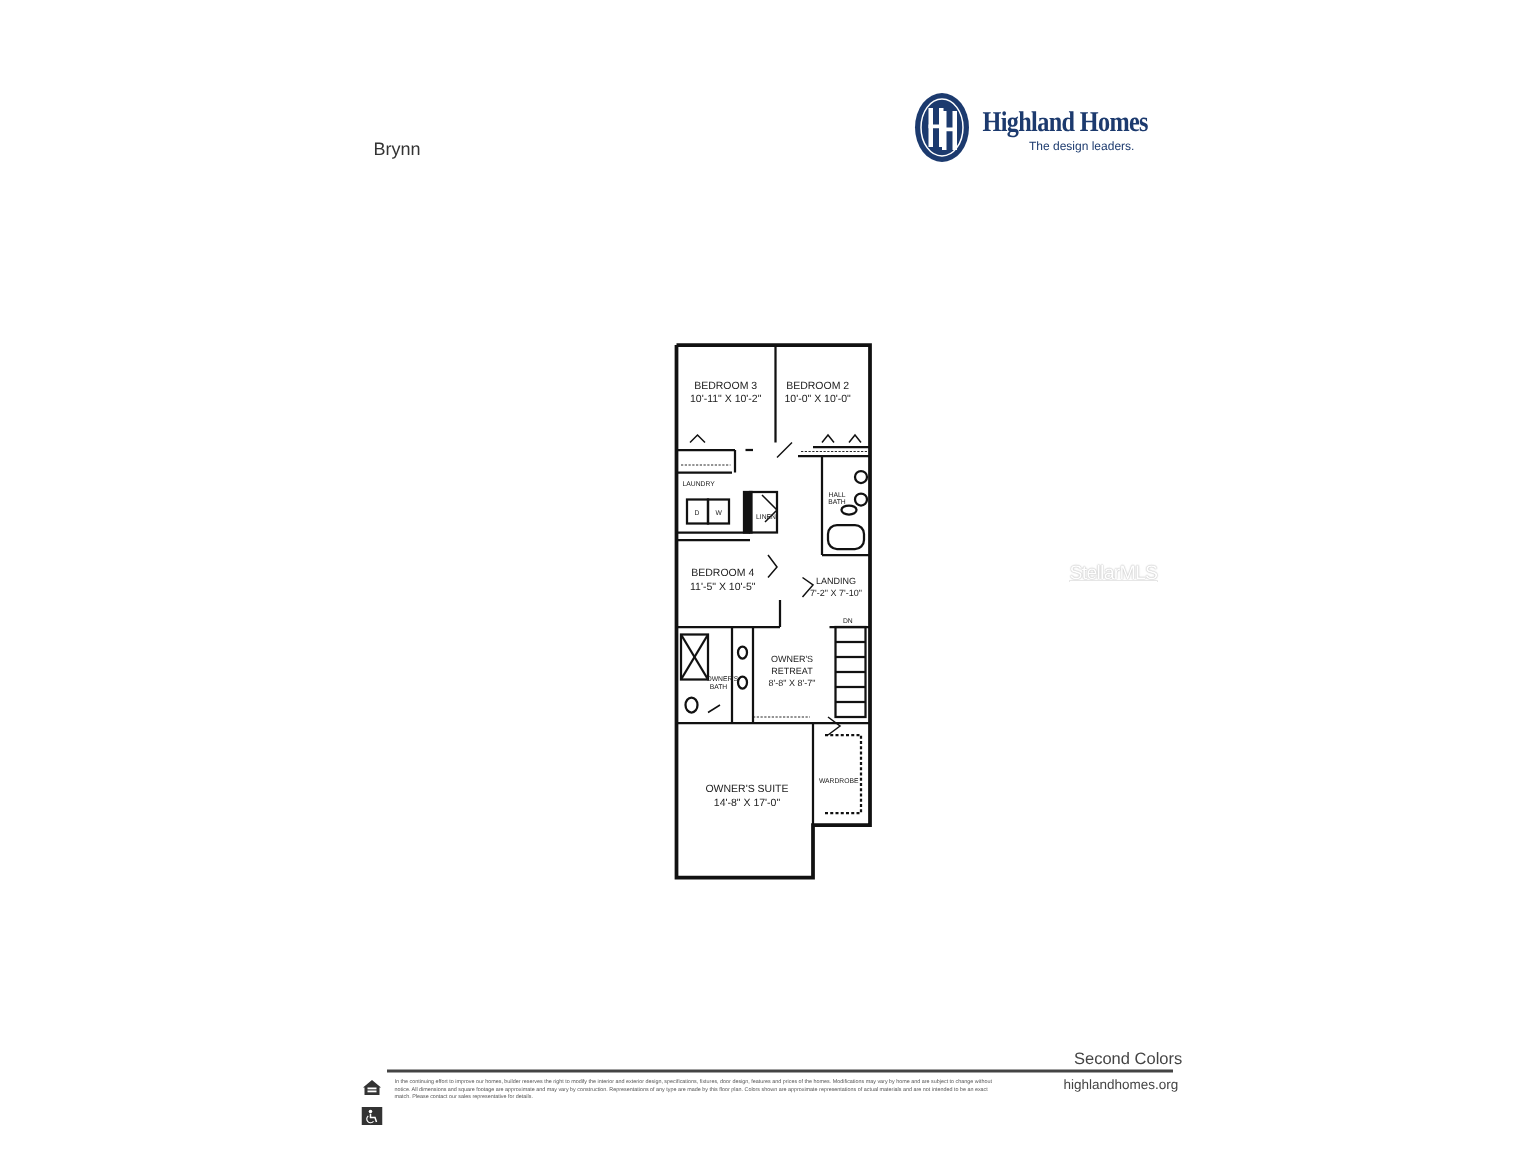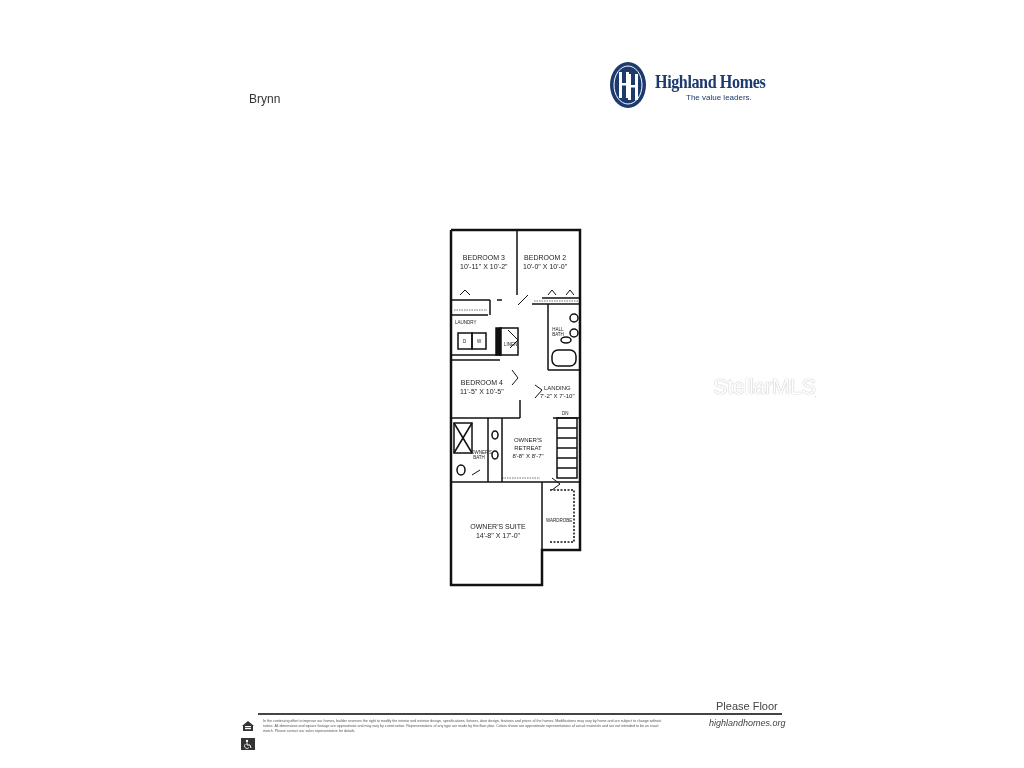--- a/index.html
+++ b/index.html
@@ -2,27 +2,27 @@
 <html><head>
 <meta charset="utf-8">
 <style>
   html, body { margin:0; padding:0; background:#ffffff; }
   body { width:1024px; height:768px; position:relative; overflow:hidden; font-family:"Liberation Sans", sans-serif; color:#222; }
   .abs { position:absolute; }
   .plan-title { left:249px; top:92px; font-size:12px; color:#333; }
   .logo { left:608px; top:60px; width:150px; height:50px; }
   .logo-text { position:absolute; left:47px; top:12px; font-family:"Liberation Serif", serif; font-weight:bold; font-size:19px; color:#1c3a6e; letter-spacing:-0.5px; line-height:1; transform:scaleX(0.85); transform-origin:left top; white-space:nowrap; }
   .logo-tag { position:absolute; left:78px; top:33px; font-size:8px; color:#1c3a6e; white-space:nowrap; }
-  .watermark { left:713px; top:374px; font-size:22px; color:#ffffff; text-shadow:0 0 1px #bbb, 0 0 1px #bbb; letter-spacing:-0.5px;text-decoration:underline; }
+  .watermark { left:713px; top:374px; font-size:13px; color:#ffffff; text-shadow:0 0 1px #bbb, 0 0 1px #bbb; letter-spacing:-0.5px;text-decoration:underline; }
   .plan { left:440px; top:220px; width:160px; height:380px; }
   .room-label { position:absolute; font-size:7px; text-align:center; color:#222; line-height:9px; white-space:nowrap; }
   .small-label { position:absolute; font-size:4.5px; color:#222; line-height:5px; white-space:nowrap; text-align:center; }
   .floor-label { left:716px; top:700px; font-size:11px; color:#444; }
   .rule { left:258px; top:713px; width:524px; height:2px; background:#444; }
-  .site { left:709px; top:718px; font-size:9px; color:#444;font-style:italic; }
+  .site { left:709px; top:718px; font-size:9px; color:#444; }
   .disclaimer { left:263px; top:719px; width:400px; font-size:3.6px; line-height:5px; color:#555; }
   .eho { left:241px; top:718px; width:14px; height:26px; }
 </style>
 </head>
 <body>
 
 <div class="abs plan-title">Brynn</div>
 
 <div class="abs logo">
   <svg width="44" height="50" viewBox="0 0 44 50">
@@ -31,21 +31,21 @@
     <g fill="#fff">
       <rect x="11" y="12" width="3" height="26"></rect>
       <rect x="18" y="12" width="3" height="26"></rect>
       <rect x="11" y="23" width="10" height="2.5"></rect>
       <rect x="20" y="14" width="3" height="26"></rect>
       <rect x="27" y="14" width="3" height="26"></rect>
       <rect x="20" y="25" width="10" height="2.5"></rect>
     </g>
   </svg>
   <span class="logo-text">Highland Homes</span>
-  <span class="logo-tag">The value leaders.</span>
+  <span class="logo-tag">The design leaders.</span>
 </div>
 
 <div class="abs watermark">StellarMLS</div>
 
 <div class="abs plan">
   <svg width="160" height="380" viewBox="0 0 160 380">
     <g fill="none" stroke="#111" stroke-width="2.5">
 
       <polyline points="11,10 140,10 140,330 102,330 102,365 11,365 11,10"></polyline>
     </g>
@@ -149,21 +149,21 @@
     <div>OWNER'S RETREAT</div>
     <div>8'-8" X 8'-7"</div>
   </div>
   <div class="room-label" style="left:28px; top:302px; width:60px; white-space:normal;">
     <div>OWNER'S SUITE</div>
     <div>14'-8" X 17'-0"</div>
   </div>
   <div class="small-label" style="left:106px; top:298px;">WARDROBE</div>
 </div>
 
-<div class="abs floor-label">Please Floor</div>
+<div class="abs floor-label">Second Colors</div>
 <div class="abs rule"></div>
 
 <div class="abs eho">
   <svg width="14" height="12" viewBox="0 0 14 12">
     <path d="M1 6 L7 1 L13 6 L12 6 L12 11 L2 11 L2 6 Z" fill="#333"></path>
     <rect x="4" y="6" width="6" height="1.2" fill="#fff"></rect>
     <rect x="4" y="8" width="6" height="1.2" fill="#fff"></rect>
   </svg>
   <svg width="14" height="12" viewBox="0 0 14 12" style="margin-top:2px;">
     <rect x="0" y="0" width="14" height="12" fill="#333"></rect>

